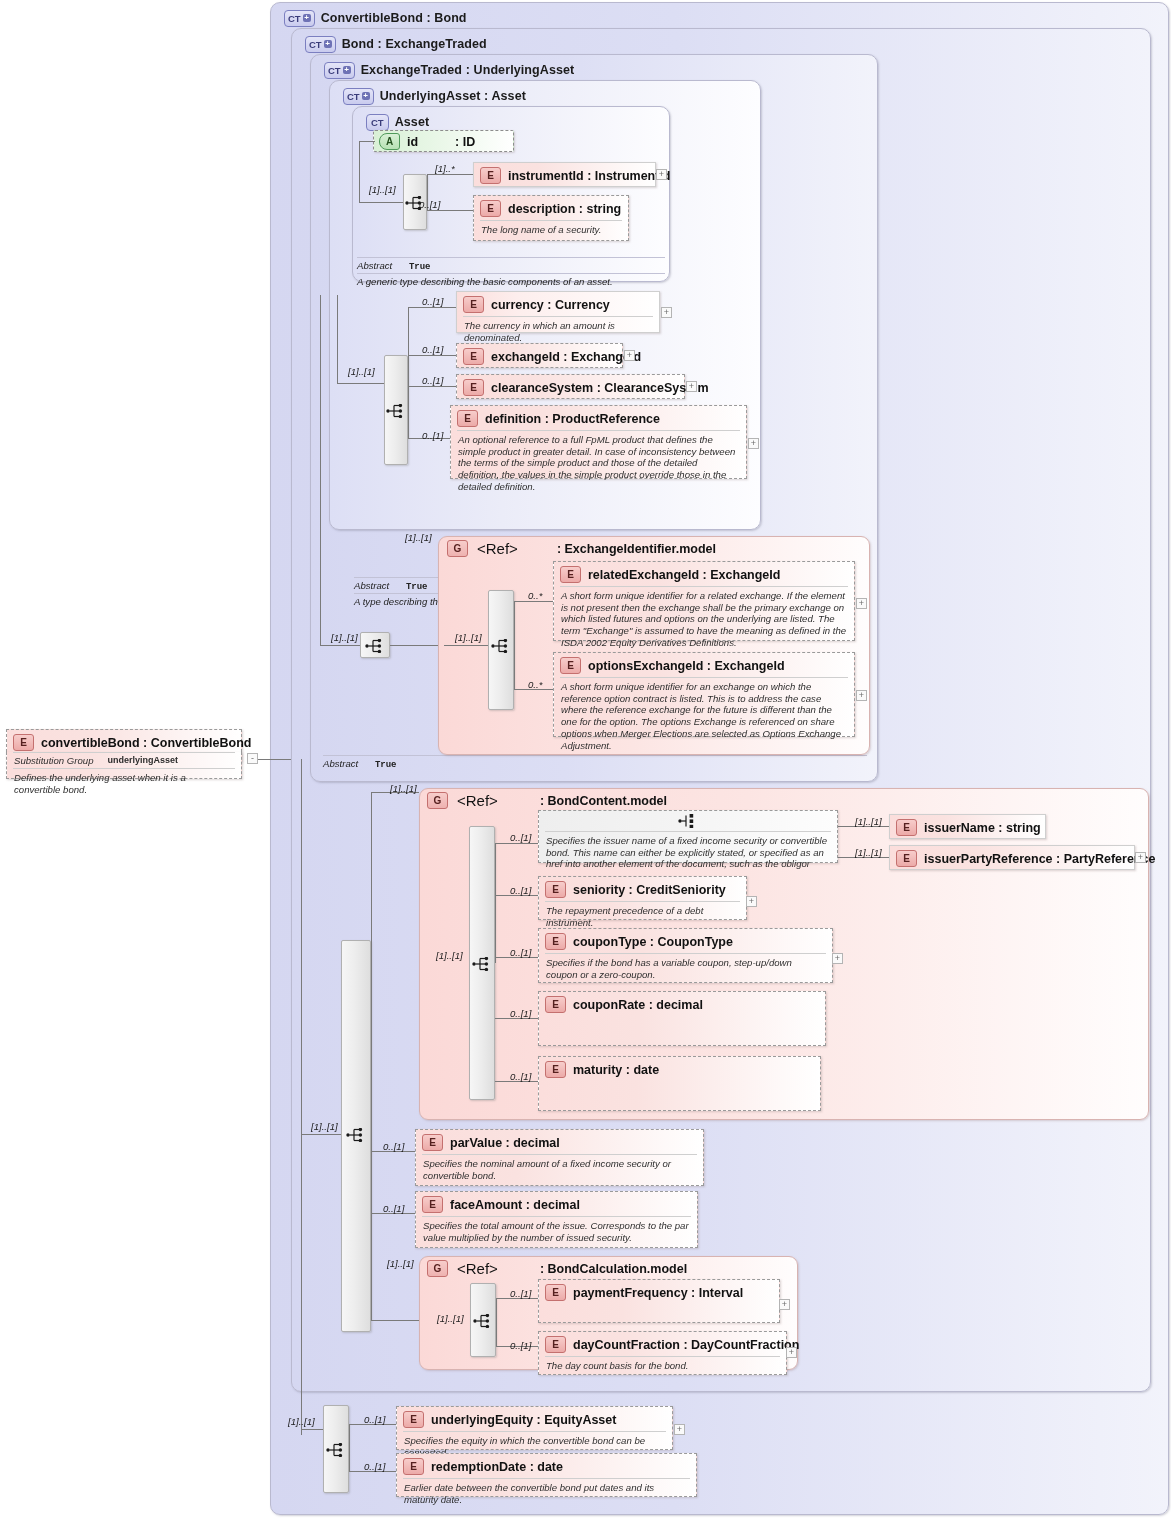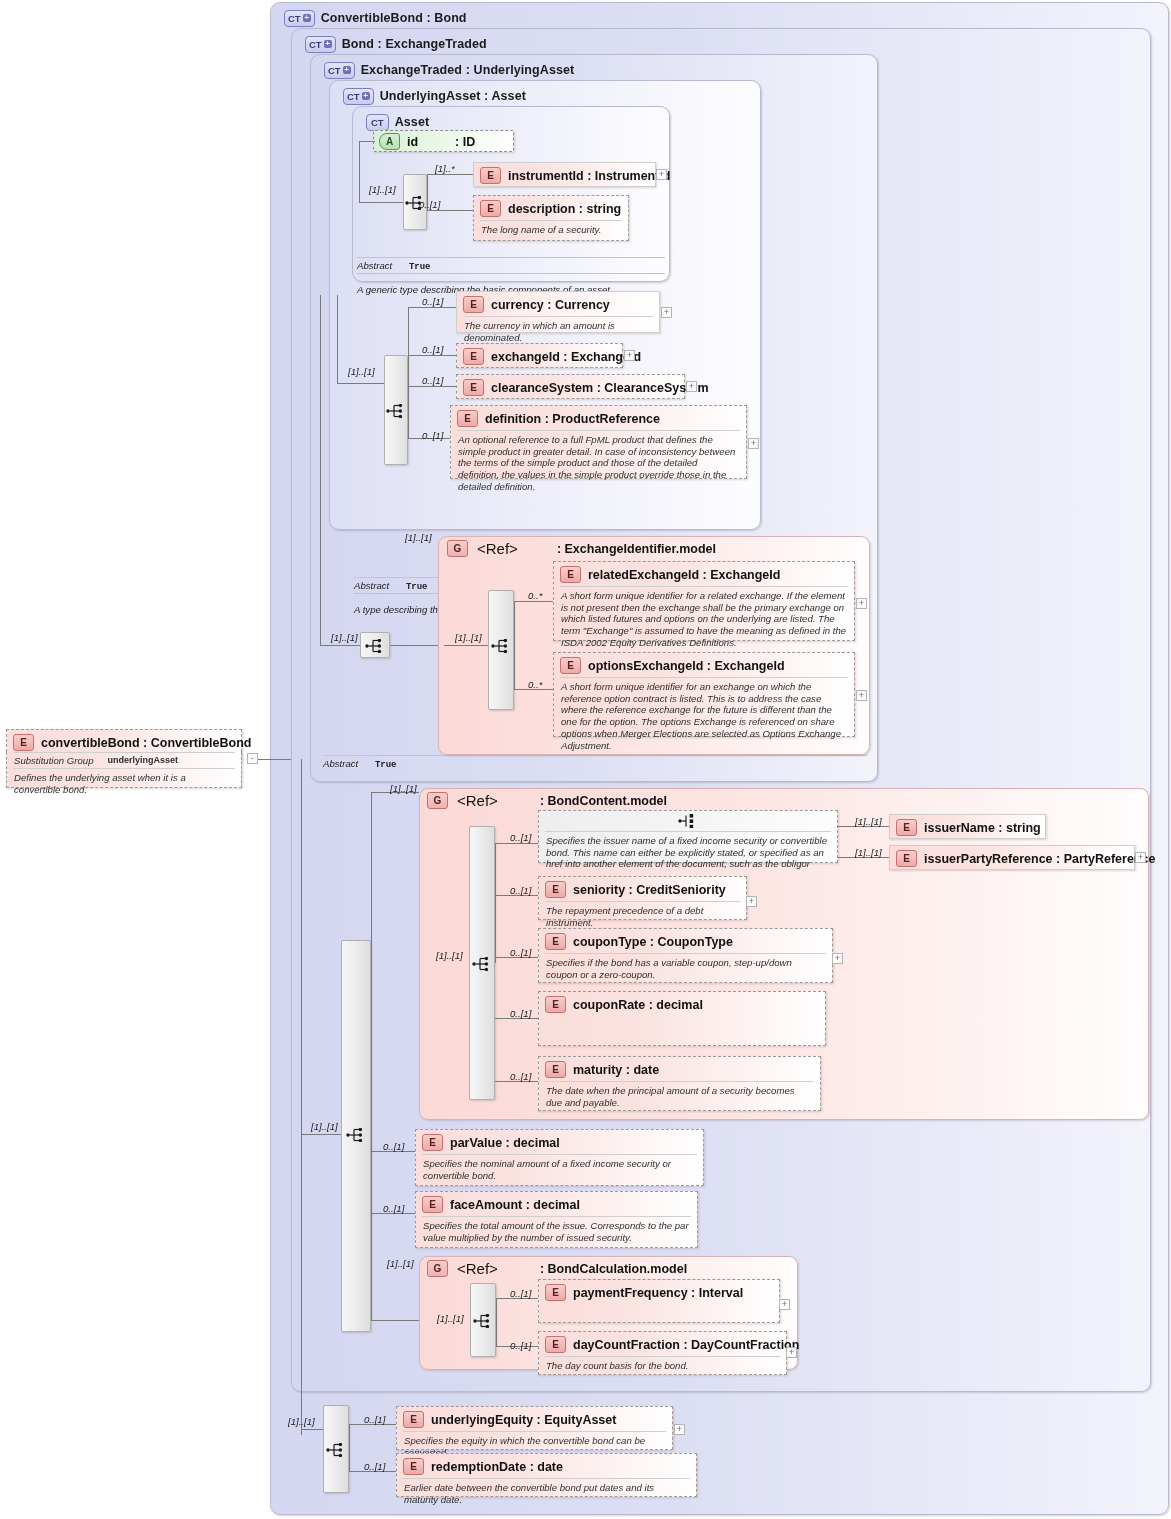--- a/index.html
+++ b/index.html
@@ -77,21 +77,21 @@
 
   
   .absrow{
     position:absolute;font-size:9.6px;color:#222;white-space:nowrap;
     border-top:1px solid #c2c2d6;padding-top:2px;
   }
   .absrow .k{font-style:italic;}
   .absrow .v{font-weight:bold;font-size:9px;margin-left:14px;font-family:Liberation Mono, monospace;}
   .docrow{
     position:absolute;font-size:9.6px;font-style:italic;color:#222;white-space:nowrap;
-    border-top:1px solid #c2c2d6;padding-top:10px;
+    border-top:1px solid #c2c2d6;padding-top:2px;
   }
 
   
   .comp{
     position:absolute;box-sizing:border-box;border:1px solid #b0b0b0;border-radius:2px;
     background:linear-gradient(to right,#f6f6f6 0%,#ededed 45%,#dedede 100%);
     box-shadow:1px 1px 2px rgba(130,130,130,.35);
   }
   .comp svg{position:absolute;left:50%;transform:translateX(-50%);}
 
@@ -200,21 +200,21 @@
       <span>A generic type describing the basic components of an asset.</span>
     </div>
   </div>
 
   <div class="node dashed" style="left:6px;top:729px;width:236px;height:33px;">
     <div class="node-title">
       <span class="ebadge">E</span>
       <span class="node-name">convertibleBond : ConvertibleBond</span>
     </div>
   </div>
-  <div class="node dashed" style="left:6px;top:752px;width:236px;height:36px;border-top:none;">
+  <div class="node dashed" style="left:6px;top:752px;width:236px;height:27px;border-top:none;">
     <div class="attrrow" style="margin:0 6px;border-top:1px solid #cfcfcf;">
       <span class="k">Substitution Group</span>
       <span class="v">underlyingAsset</span>
     </div>
     <div class="node-doc">Defines the underlying asset when it is a convertible bond.</div>
   </div>
   <div class="minusbox" style="left:247px;top:753px;">-</div>
   <div class="ln h" style="left:258px;top:759px;width:33px;"></div>
 
   <div class="node attr" style="left:373px;top:130px;width:141px;height:22px;">
@@ -506,21 +506,20 @@
     </div>
   </div>
 
   <div class="ln h" style="left:495px;top:1081px;width:43px;"></div>
   <div class="card" style="left:510px;top:1071px;">0..[1]</div>
   <div class="node dashed" style="left:538px;top:1056px;width:283px;height:55px;">
     <div class="node-title">
       <span class="ebadge">E</span>
       <span class="node-name">maturity : date</span>
     </div>
-    <div class="node-doc">The date when the principal amount of a security becomes due and payable.</div>
   </div>
 
   <div class="ln v" style="left:371px;top:1134px;height:132px;"></div>
   <div class="ln h" style="left:371px;top:1151px;width:44px;"></div>
   <div class="card" style="left:383px;top:1141px;">0..[1]</div>
   <div class="node dashed" style="left:415px;top:1129px;width:289px;height:57px;">
     <div class="node-title">
       <span class="ebadge">E</span>
       <span class="node-name">parValue : decimal</span>
     </div>

